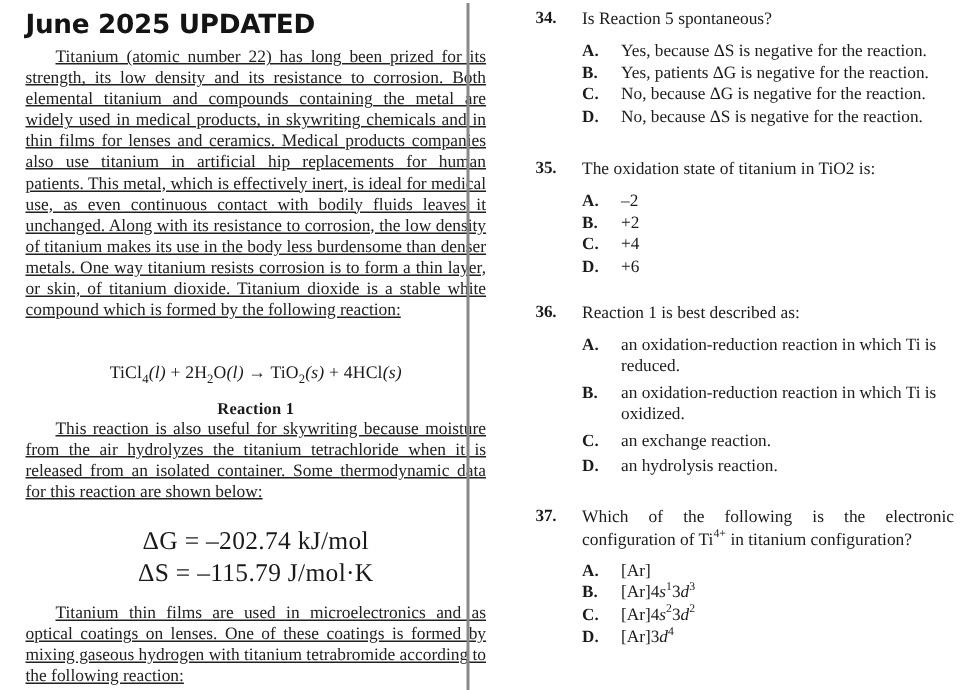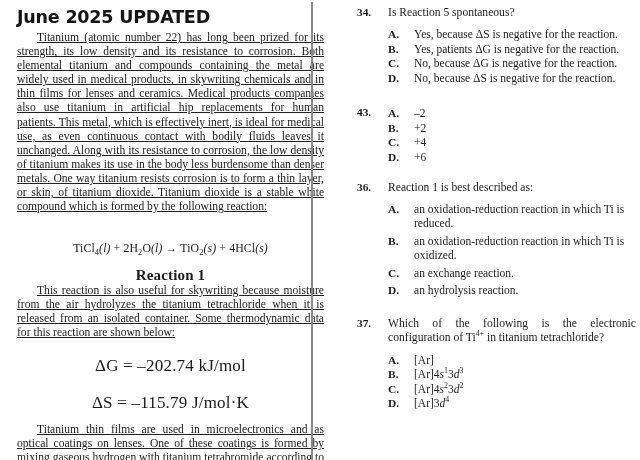--- a/index.html
+++ b/index.html
@@ -58,35 +58,35 @@
     text-align: center;
     margin: 27px 0 0 0;
     line-height: 15px;
     letter-spacing: 0.1px;
     white-space: nowrap;
   }
   .equation sub { font-size: 0.72em; }
   .equation .it { font-style: italic; }
 
   .reaction-label {
-    font-size: 15px;
+    font-size: 11px;
     font-weight: bold;
     text-align: center;
     margin: 11px 0 0 0;
     letter-spacing: 0.15px;
   }
 
   .thermo {
     font-size: 17px;
     text-align: center;
     margin: 16px 0 0 0;
     letter-spacing: 0.2px;
     white-space: nowrap;
   }
-  .thermo.second { margin-top: 17px; }
+  .thermo.second { margin-top: 1px; }
 
   .spacer-after-thermo { height: 10px; }
 
   
   .divider {
     position: absolute;
     left: 311px;
     top: 2px;
     width: 1.6px;
     height: 458px;
@@ -211,21 +211,22 @@
           <span class="choice-text">No, because ΔG is negative for the reaction.</span>
         </li>
         <li class="choice">
           <span class="choice-letter">D.</span>
           <span class="choice-text">No, because ΔS is negative for the reaction.</span>
         </li>
       </ul>
     </div>
 
     <div class="question" style="margin-top:21px;">
-      <span class="q-num">43.</span>
+      <span class="q-num">35.</span>
+      <div class="q-stem">The oxidation state of titanium in TiO2 is:</div>
       <ul class="choices tight">
         <li class="choice">
           <span class="choice-letter">A.</span>
           <span class="choice-text">–2</span>
         </li>
         <li class="choice">
           <span class="choice-letter">B.</span>
           <span class="choice-text">+2</span>
         </li>
         <li class="choice">
@@ -258,21 +259,21 @@
         <li class="choice">
           <span class="choice-letter">D.</span>
           <span class="choice-text">an hydrolysis reaction.</span>
         </li>
       </ul>
     </div>
 
     <div class="question" style="margin-top:20px;">
       <span class="q-num">37.</span>
       <div class="q-stem">
-        <span>Which of the following is the electronic configuration of Ti</span><sup>4+</sup><span> in titanium tetrachloride?</span>
+        <span>Which of the following is the electronic configuration of Ti</span><sup>4+</sup><span> in titanium configuration?</span>
       </div>
       <ul class="choices tight">
         <li class="choice">
           <span class="choice-letter">A.</span>
           <span class="choice-text">[Ar]</span>
         </li>
         <li class="choice">
           <span class="choice-letter">B.</span>
           <span class="choice-text"><span>[Ar]4</span><span class="ital">s</span><sup>1</sup><span>3</span><span class="ital">d</span><sup>3</sup></span>
         </li>

